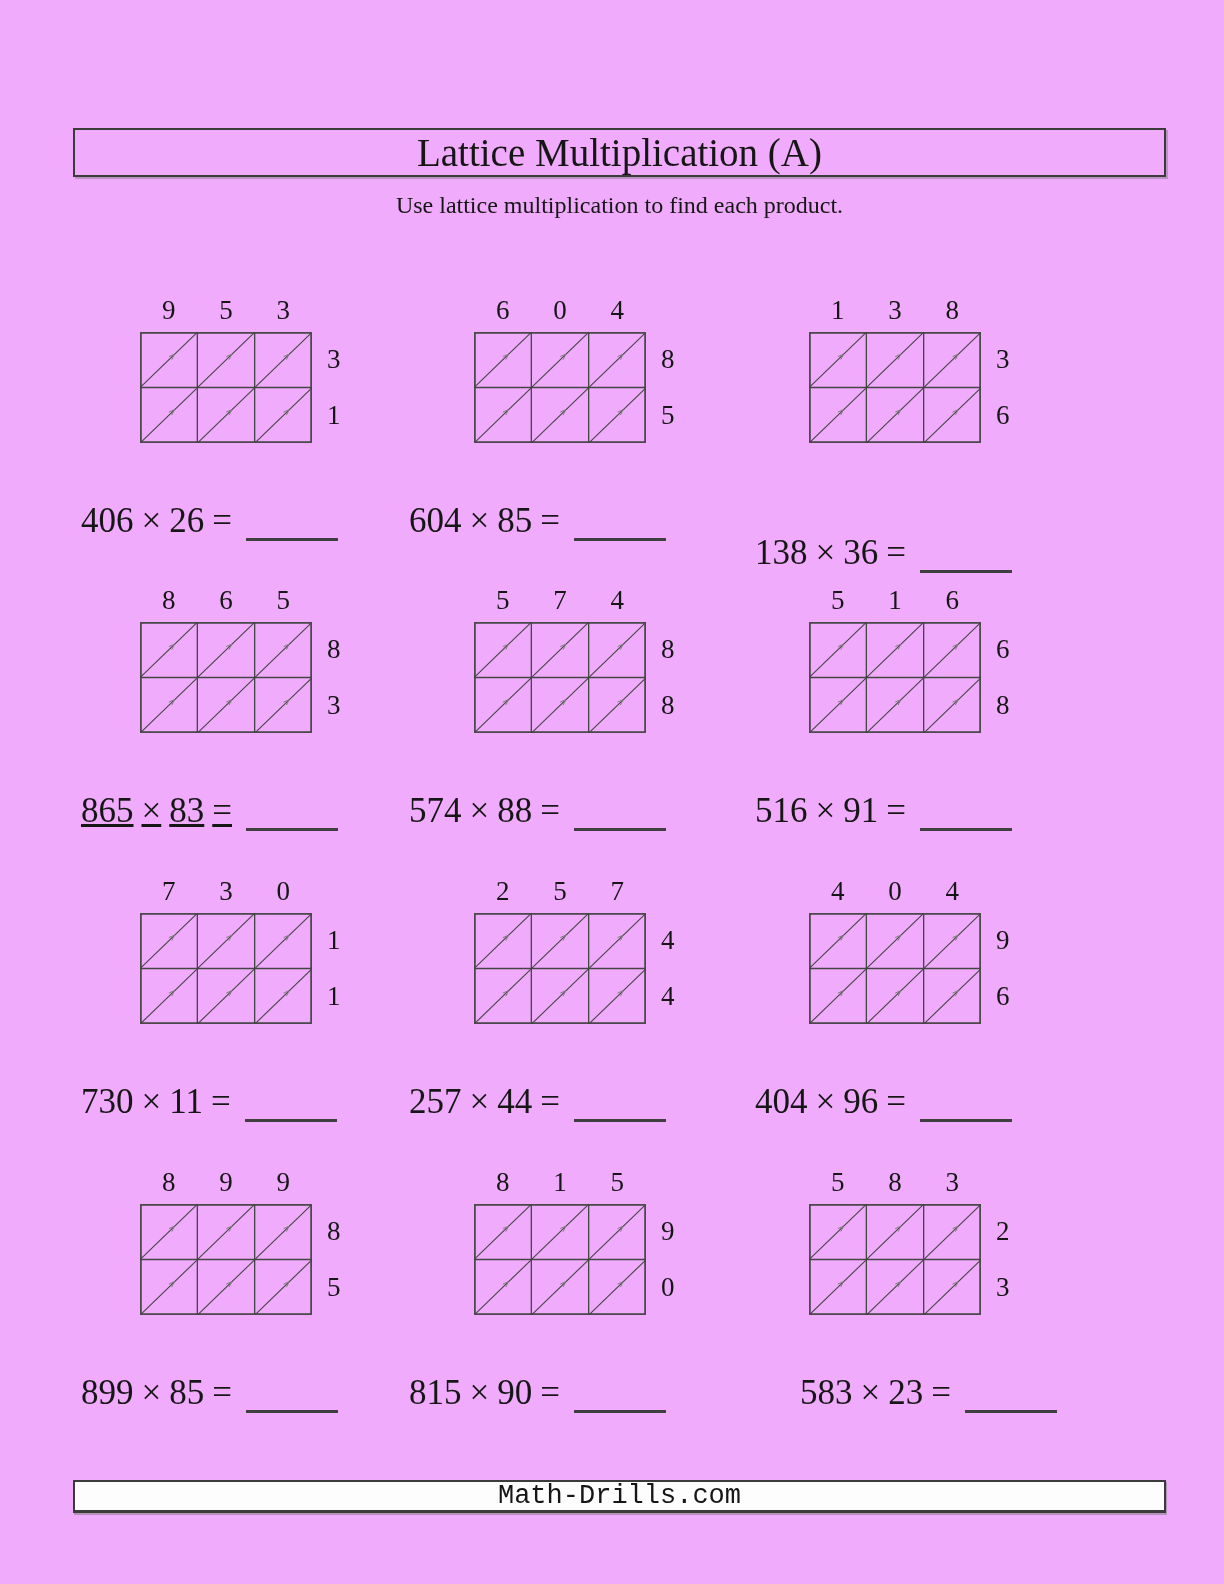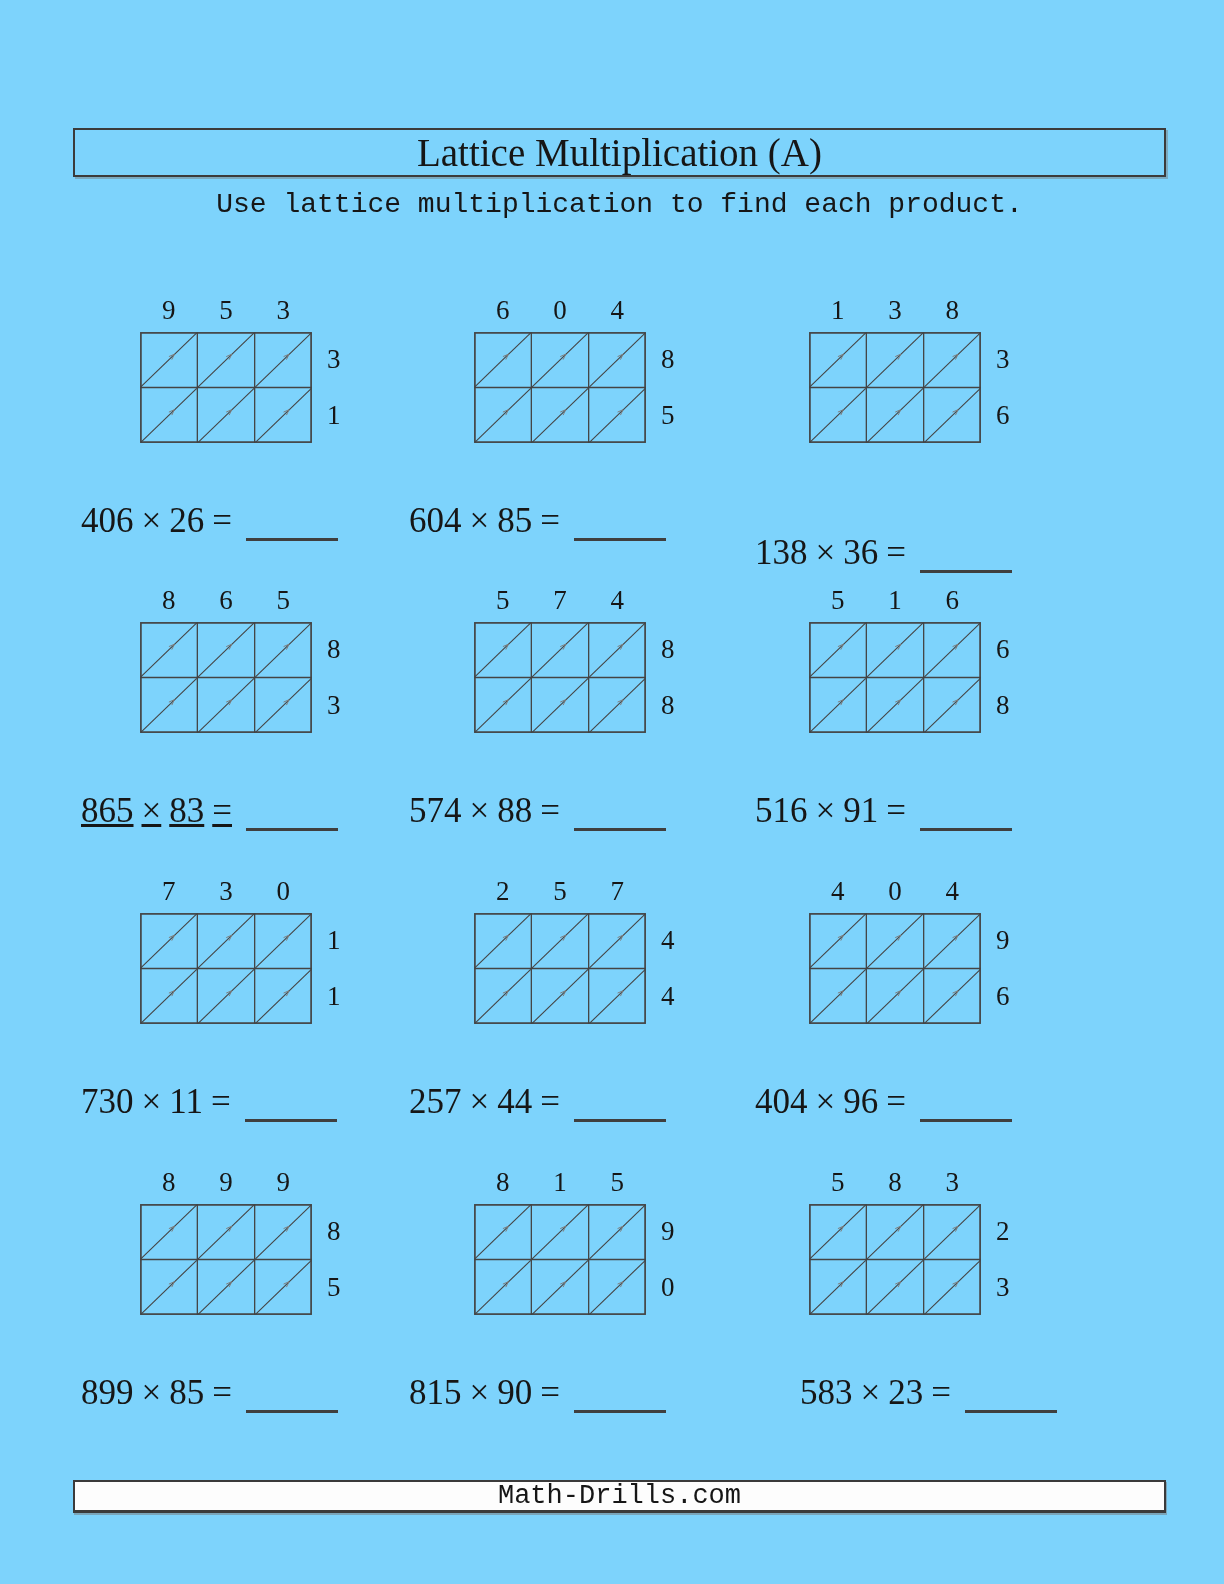--- a/index.html
+++ b/index.html
@@ -1,34 +1,34 @@
 <!DOCTYPE html>
 <html><head>
 <meta charset="utf-8">
 <style>
   html,body { margin:0; padding:0; background:#e8e8e8; }
   .page {
     position:relative;
     width:1224px; height:1584px;
     margin:0 auto;
-    background:#7dd3fc;
+    background:#f0abfc;
     font-family:"Liberation Serif", serif;
     color:#161616;
     overflow:hidden;
   }
   .title-box {
     position:absolute; left:73px; top:128px; width:1089px; height:45px;
     border:2px solid #3b3b3b;
     box-shadow:2px 2px 0 rgba(120,120,120,0.45);
     display:flex; align-items:center; justify-content:center;
   }
   .title-text { font-size:39px; line-height:39px; white-space:nowrap; }
   .instruction {
     position:absolute; left:73px; top:190px; width:1093px;
-    text-align:center; font-size:28px; line-height:30px;font-family:Liberation Mono, monospace;
+    text-align:center; font-size:24px; line-height:30px;
   }
   .problem { position:absolute; width:340px; }
   .top-digits { display:flex; width:172px; height:28px; margin-bottom:8px; }
   .top-digits span { flex:1; text-align:center; font-size:27px; line-height:28px; }
   .lattice-wrap { position:relative; width:172px; height:111px; }
   .lattice-wrap svg { position:absolute; left:0; top:0; }
   .right-digits {
     position:absolute; left:187px; top:0; height:111px;
     display:flex; flex-direction:column;
   }

